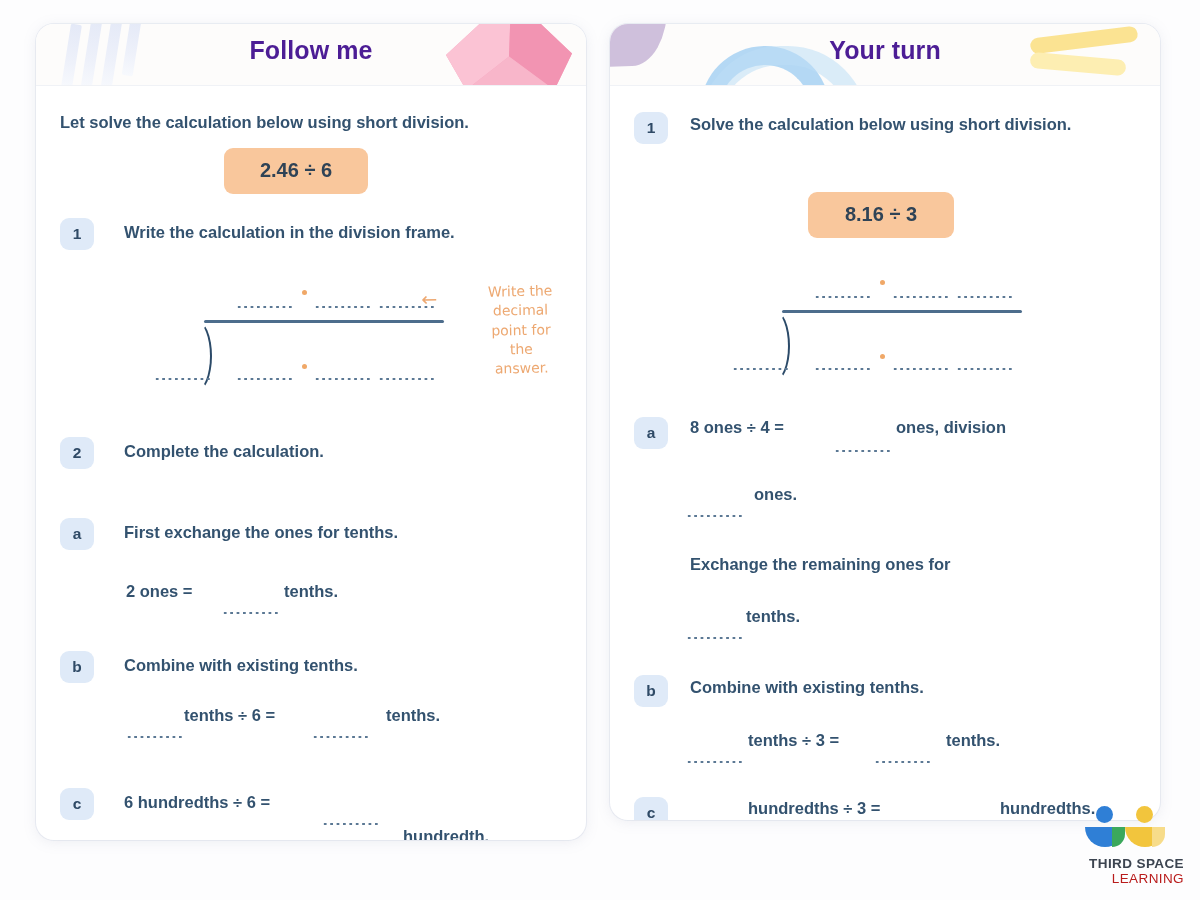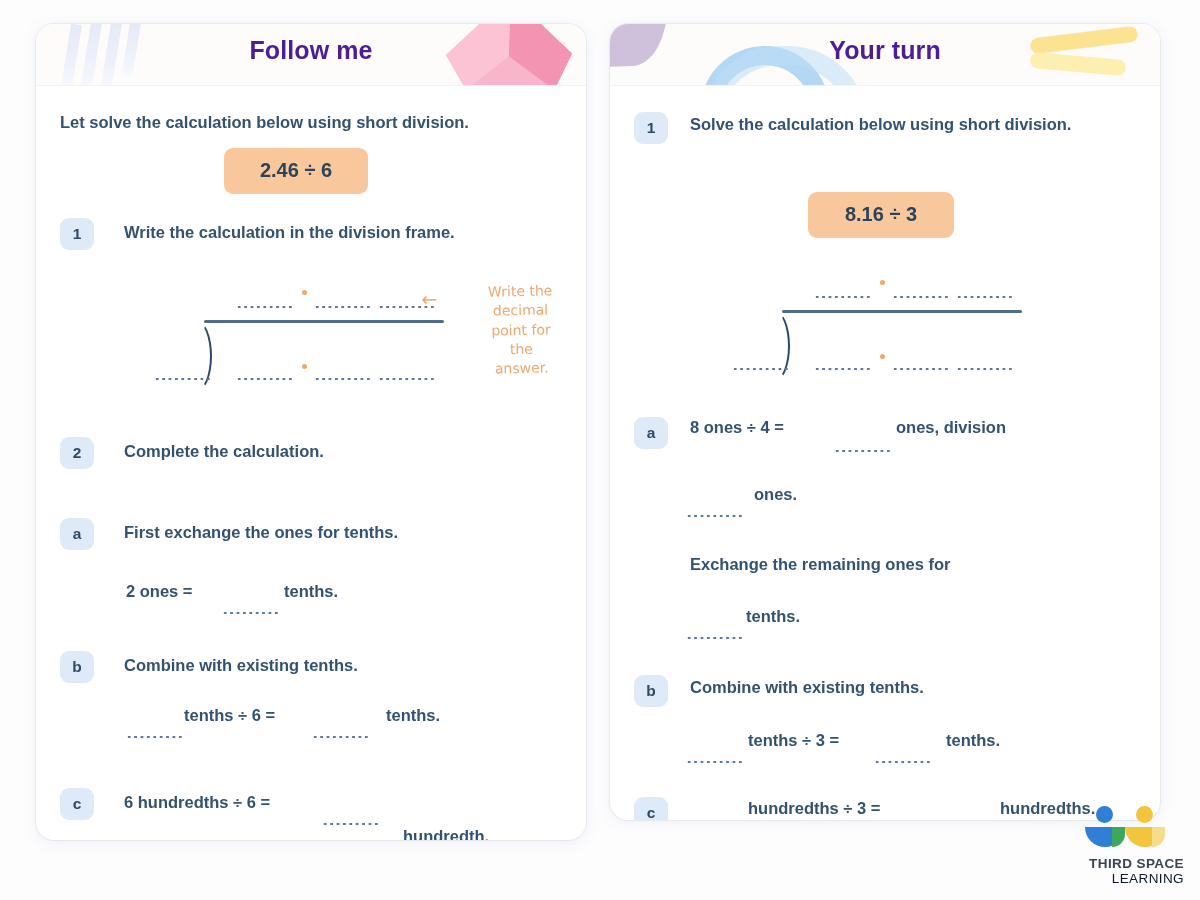--- a/index.html
+++ b/index.html
@@ -240,21 +240,21 @@
     border-radius: 0 0 22px 22px;
     background: #f2c53d;
   }
   .logo .body2::after{
     content:""; position:absolute; right:0; top:0;
     width: 13px; height: 20px;
     border-radius: 0 0 22px 0;
     background:#f7dc8a;
   }
   .logo .l1 { font-size: 13.5px; font-weight: bold; color: #3c4450; letter-spacing: .4px; }
-  .logo .l2 { font-size: 13.5px; color: #0f172a; letter-spacing: .4px; }
+  .logo .l2 { font-size: 13.5px; color: #b91c1c; letter-spacing: .4px; }
 </style>
 </head>
 <body>
 
 <div class="page">
 
   <div class="card card-left">
 
     <div class="card-header">
       <div class="bars">

